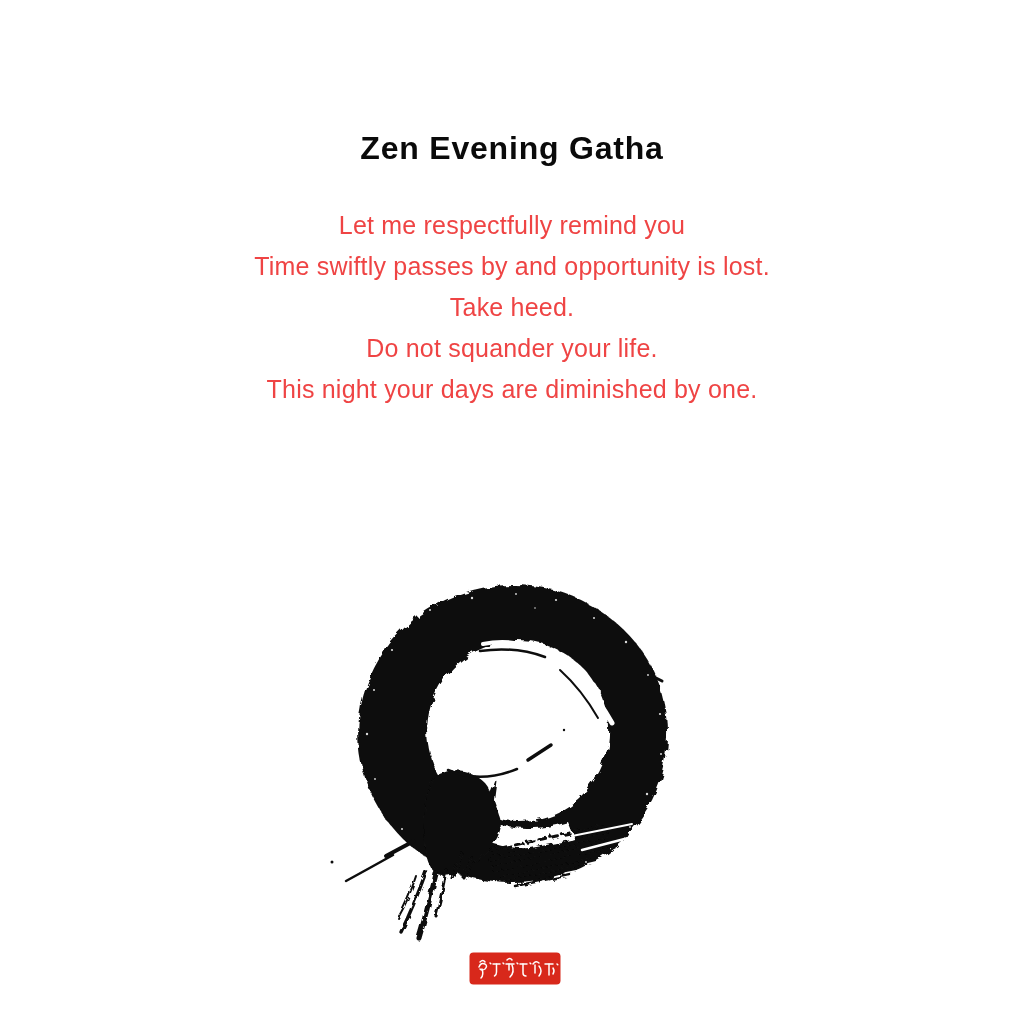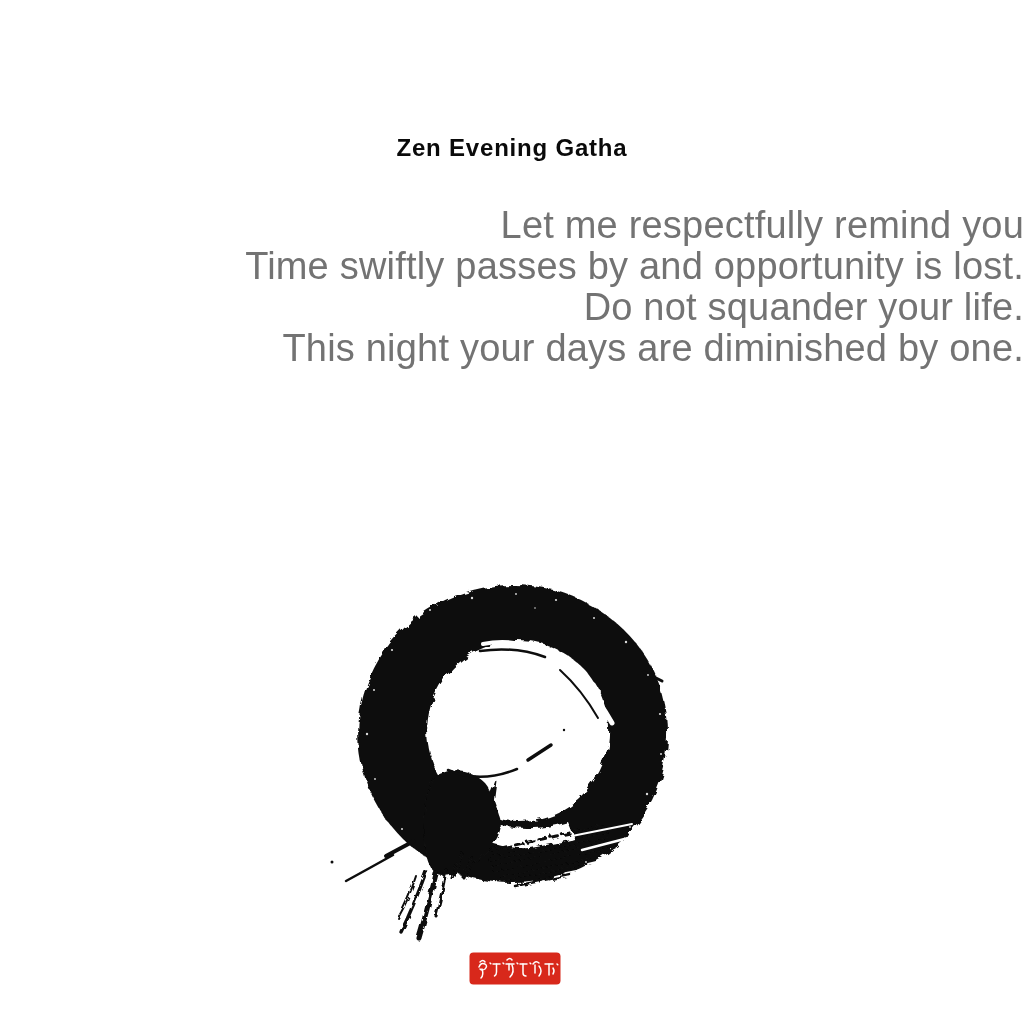--- a/index.html
+++ b/index.html
@@ -16,37 +16,37 @@
     color: #0b0b0b;
     overflow: hidden;
   }
   .title {
     position: absolute;
     top: 130px;
     left: 0;
     width: 100%;
     margin: 0;
     text-align: center;
-    font-size: 24px;
+    font-size: 32px;
     line-height: 36px;
     font-weight: 700;
     letter-spacing: 0.8px;
     color: #0a0a0a;
   }
   .poem {
     position: absolute;
     top: 205px;
     left: 0;
     width: 100%;
-    text-align: right;
-    font-size: 38px;
+    text-align: center;
+    font-size: 25px;
     line-height: 41px;
     font-weight: 400;
     letter-spacing: 0.2px;
-    color: #737373;
+    color: #ef4444;
   }
   .poem-line { white-space: nowrap; }
   .enso {
     position: absolute;
     left: 330px;
     top: 578px;
     width: 360px;
     height: 372px;
   }
   .seal {
@@ -61,20 +61,21 @@
 </head>
 <body>
 
 <div class="page">
 
   <h1 class="title">Zen Evening Gatha</h1>
 
   <div class="poem">
     <div class="poem-line">Let me respectfully remind you</div>
     <div class="poem-line">Time swiftly passes by and opportunity is lost.</div>
+    <div class="poem-line">Take heed.</div>
     <div class="poem-line">Do not squander your life.</div>
     <div class="poem-line">This night your days are diminished by one.</div>
   </div>
 
   <div class="enso">
     <svg viewBox="0 0 360 372" width="360" height="372">
       <defs>
         <filter id="rough" x="-15%" y="-15%" width="130%" height="130%">
           <feTurbulence type="fractalNoise" baseFrequency="0.085" numOctaves="4" seed="11" result="n"></feTurbulence>
           <feDisplacementMap in="SourceGraphic" in2="n" scale="8"></feDisplacementMap>

